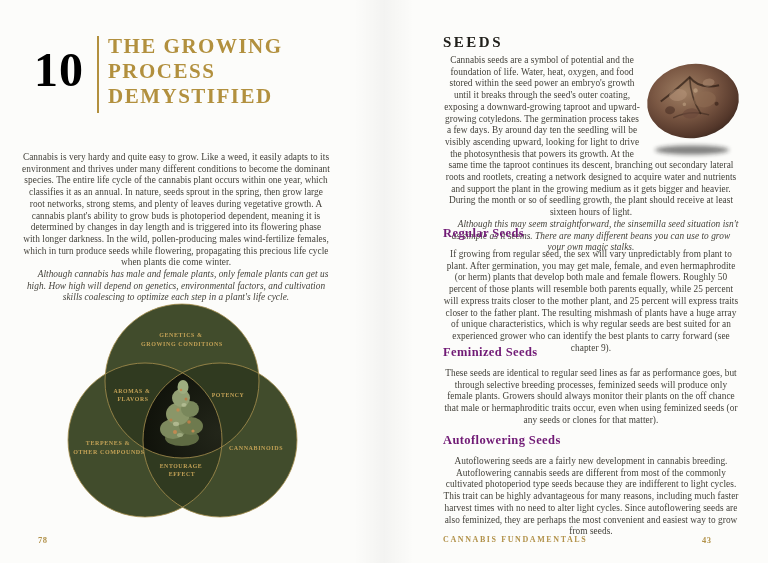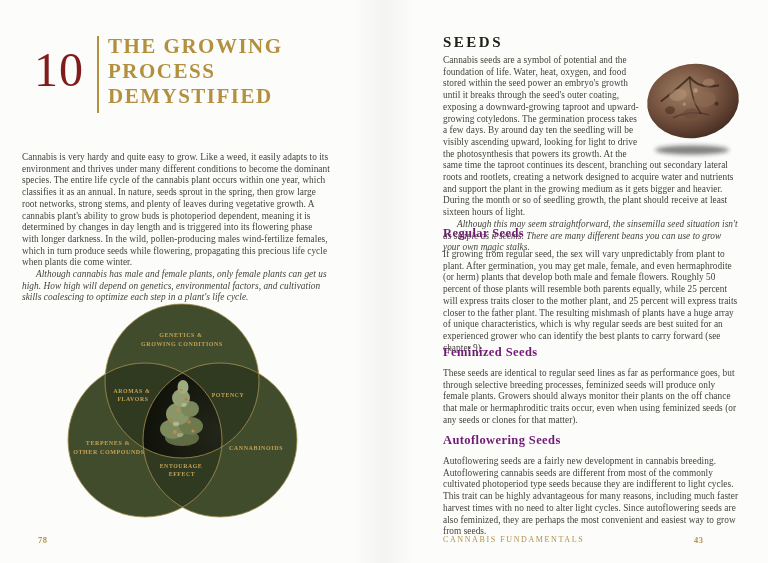--- a/index.html
+++ b/index.html
@@ -15,34 +15,34 @@
     background:linear-gradient(to right,rgba(0,0,0,0),rgba(0,0,0,0.035) 50%,rgba(0,0,0,0));
     pointer-events:none;
   }
   .page{position:absolute;top:0;height:563px;width:384px;}
   .page-left{left:0;}
   .page-right{left:384px;}
 
   
   .chapter-number{
     position:absolute;left:34px;top:46px;
-    font-size:48px;font-weight:normal;color:#7f1d1d;line-height:1;letter-spacing:1px;
+    font-size:48px;font-weight:bold;color:#000000;line-height:1;letter-spacing:1px;
   }
   .chapter-rule{
     position:absolute;left:97px;top:36px;width:2px;height:77px;background:#b2903e;
   }
   .chapter-title{
     position:absolute;left:108px;top:34px;
     font-size:21px;font-weight:bold;color:#b2903e;line-height:25px;letter-spacing:1.5px;
   }
   .chapter-title span{display:block;}
 
   
   .bodytext{
-    font-size:9.3px;line-height:11.7px;color:#44423b;text-align:left;
+    font-size:9.3px;line-height:11.7px;color:#44423b;text-align:center;
     letter-spacing:0.05px;
   }
   .bodytext p{margin:0;}
   .bodytext p.indent{text-indent:14px;font-style:italic;}
   .left-body{position:absolute;left:22px;top:152px;width:308px;}
 
   
   .r-block{position:absolute;left:59px;width:296px;}
   .seeds-heading{
     font-size:15px;font-weight:bold;color:#21201b;letter-spacing:2.5px;margin:0 0 4px 0;
@@ -53,24 +53,24 @@
   .seed-float{
     float:right;width:92px;height:102px;position:relative;margin-left:6px;
   }
   .seed-svg{position:absolute;left:-6px;top:2px;}
 
   
   .pagenum{
     position:absolute;top:535px;font-size:8.5px;font-weight:bold;color:#b2924a;letter-spacing:0.5px;
   }
   .pagenum-left{left:38px;}
-  .pagenum-right{left:310px;}
+  .pagenum-right{left:318px;}
   .running-title{
     position:absolute;left:59px;top:535px;
-    font-size:8px;font-weight:normal;color:#b2924a;letter-spacing:1.6px;
+    font-size:8px;font-weight:bold;color:#b2924a;letter-spacing:1.6px;
   }
 
   
   .venn{position:absolute;left:60px;top:298px;}
   .venn text{
     font-family:"Liberation Serif","DejaVu Serif",serif;
     font-weight:bold;fill:#c2a156;letter-spacing:0.6px;
   }
 </style>
 </head>

